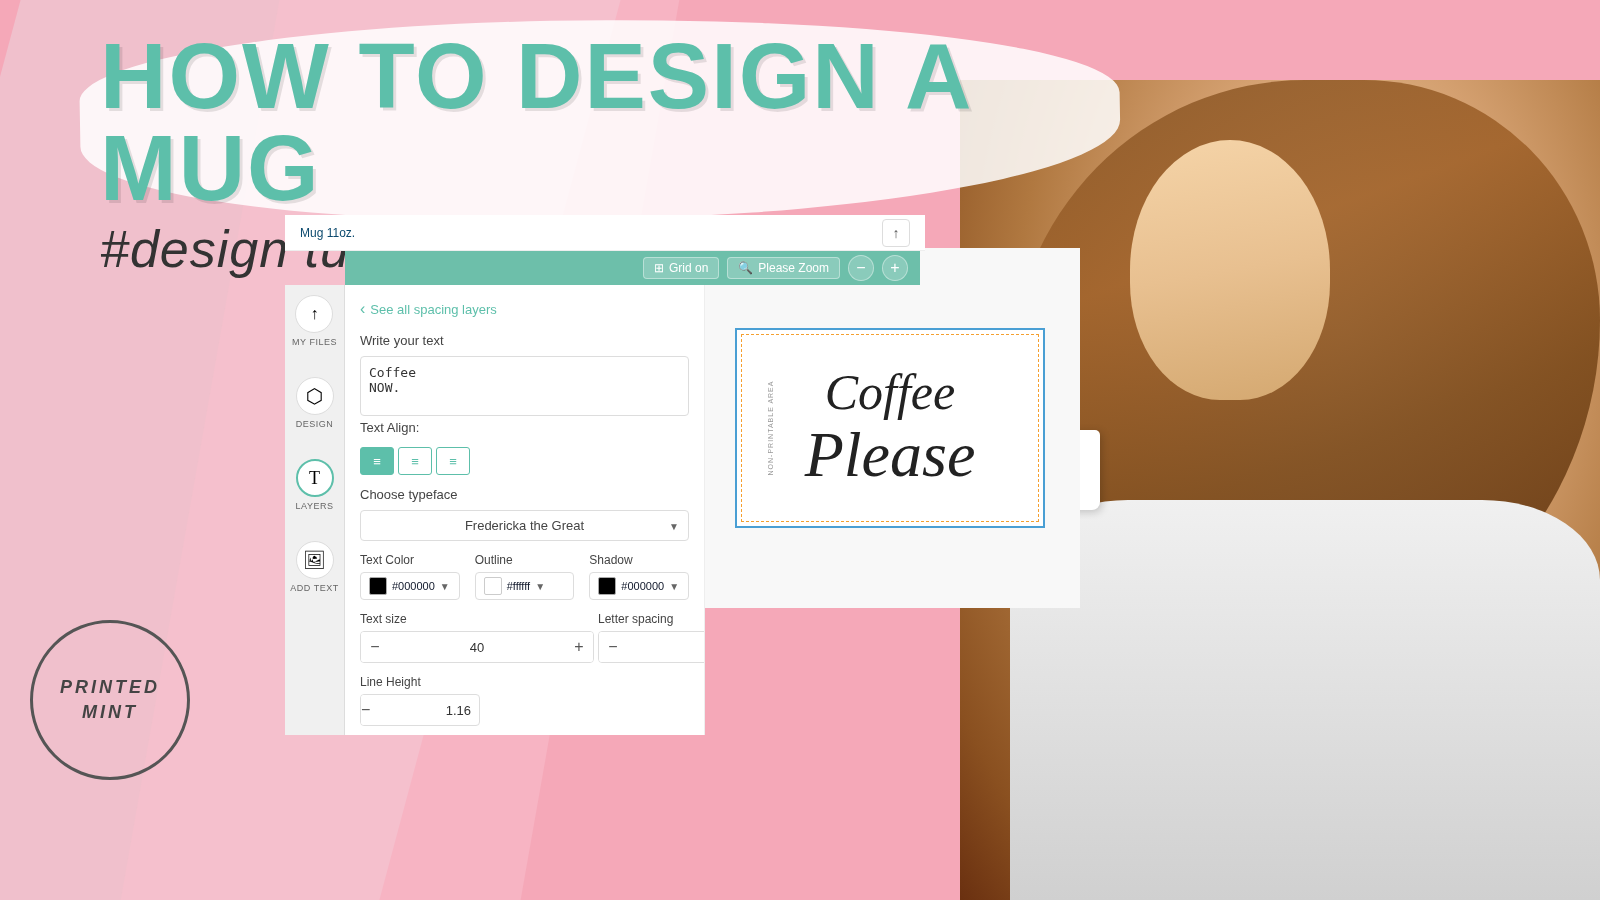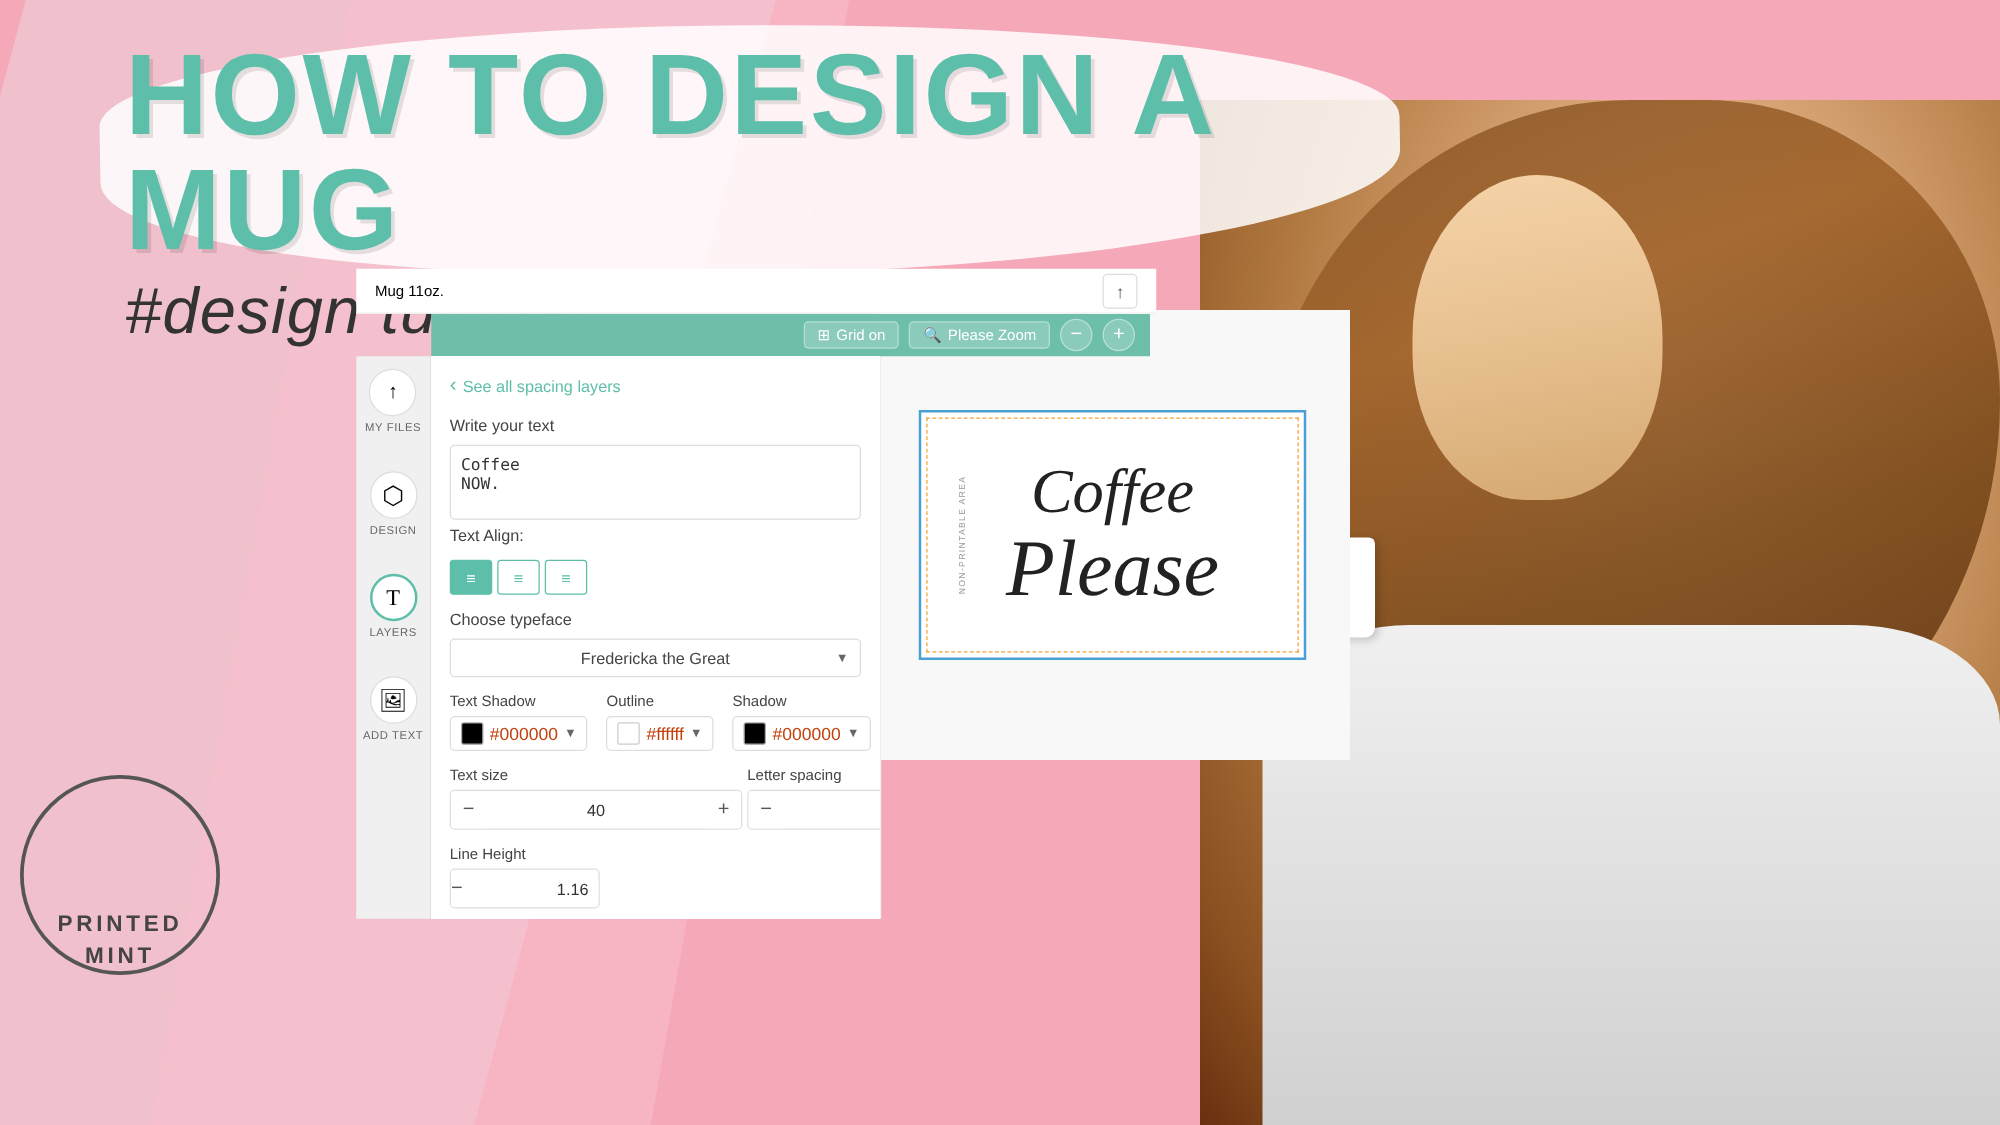--- a/index.html
+++ b/index.html
@@ -80,29 +80,30 @@
       font-family: 'Comic Sans MS', cursive, sans-serif;
       margin-top: 5px;
       font-style: italic;
       letter-spacing: 1px;
     }
 
     
     .logo-circle {
       position: absolute;
       bottom: 120px;
-      left: 16px;
+      left: 30px;
       width: 160px;
       height: 160px;
       border: 3px solid #555;
       border-radius: 50%;
       display: flex;
-      align-items: flex-end;
+      align-items: center;
       justify-content: center;
       z-index: 10;
+      font-style: italic;
     }
     .logo-text {
       font-size: 18px;
       font-weight: bold;
       color: #444;
       text-align: center;
       text-transform: uppercase;
       letter-spacing: 3px;
       line-height: 1.4;
     }
@@ -291,22 +292,22 @@
       padding: 4px 8px;
       cursor: pointer;
     }
     .color-swatch {
       width: 18px;
       height: 18px;
       border-radius: 2px;
       border: 1px solid #aaa;
     }
     .color-value {
-      font-size: 14px;
-      color: #c2410c;
+      font-size: 11px;
+      color: #0f172a;
     }
     .color-dropdown {
       font-size: 10px;
       color: #666;
     }
     .size-row {
       display: flex;
       gap: 4px;
       margin: 12px 0;
     }
@@ -410,21 +411,21 @@
       background: white;
       border-bottom: 1px solid #eee;
       z-index: 30;
       display: flex;
       align-items: center;
       justify-content: space-between;
       padding: 0 15px;
     }
     .product-name {
       font-size: 12px;
-      color: #000000;
+      color: #0c4a6e;
       text-align: right;
     }
     .upload-icon-btn {
       width: 28px;
       height: 28px;
       border: 1px solid #ddd;
       border-radius: 4px;
       display: flex;
       align-items: center;
       justify-content: center;
@@ -520,21 +521,21 @@
   <div class="section-label">Choose typeface</div>
   <div class="select-wrapper">
     <select class="select-input">
       <option>Fredericka the Great</option>
     </select>
   </div>
 
   
   <div class="color-row">
     <div class="color-group">
-      <div class="color-label">Text Shadow</div>
+      <div class="color-label">Text Color</div>
       <div class="color-selector">
         <div class="color-swatch" style="background:#000000;"></div>
         <span class="color-value">#000000</span>
         <span class="color-dropdown">▼</span>
       </div>
     </div>
     <div class="color-group">
       <div class="color-label">Outline</div>
       <div class="color-selector">
         <div class="color-swatch" style="background:#ffffff; border:1px solid #ccc;"></div>

